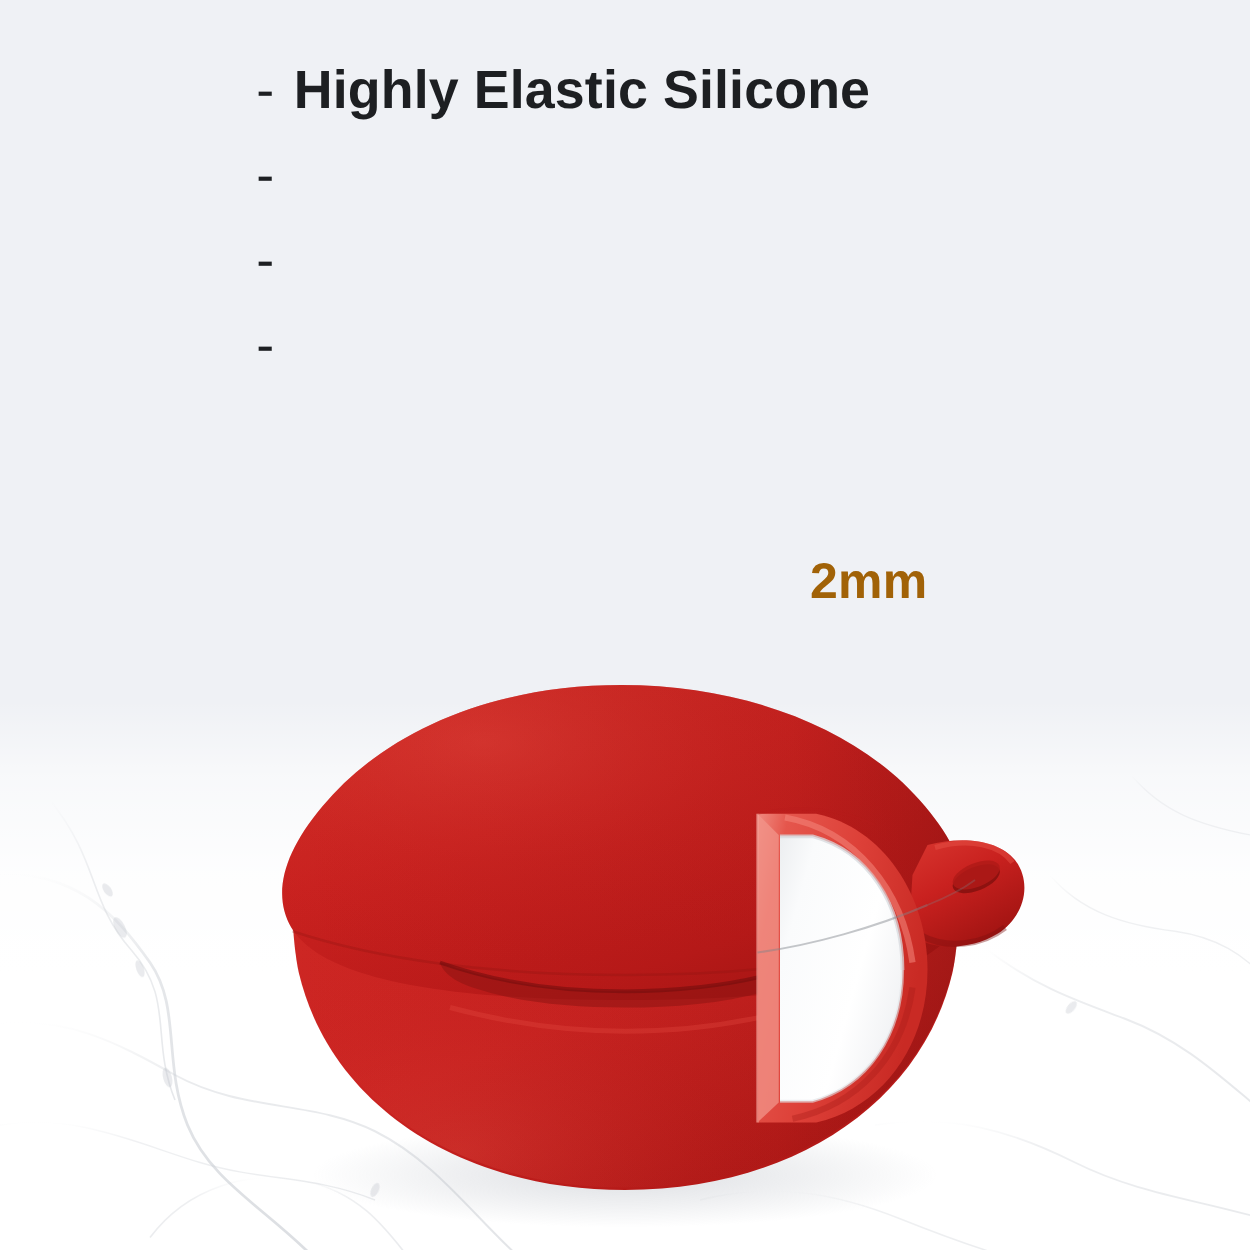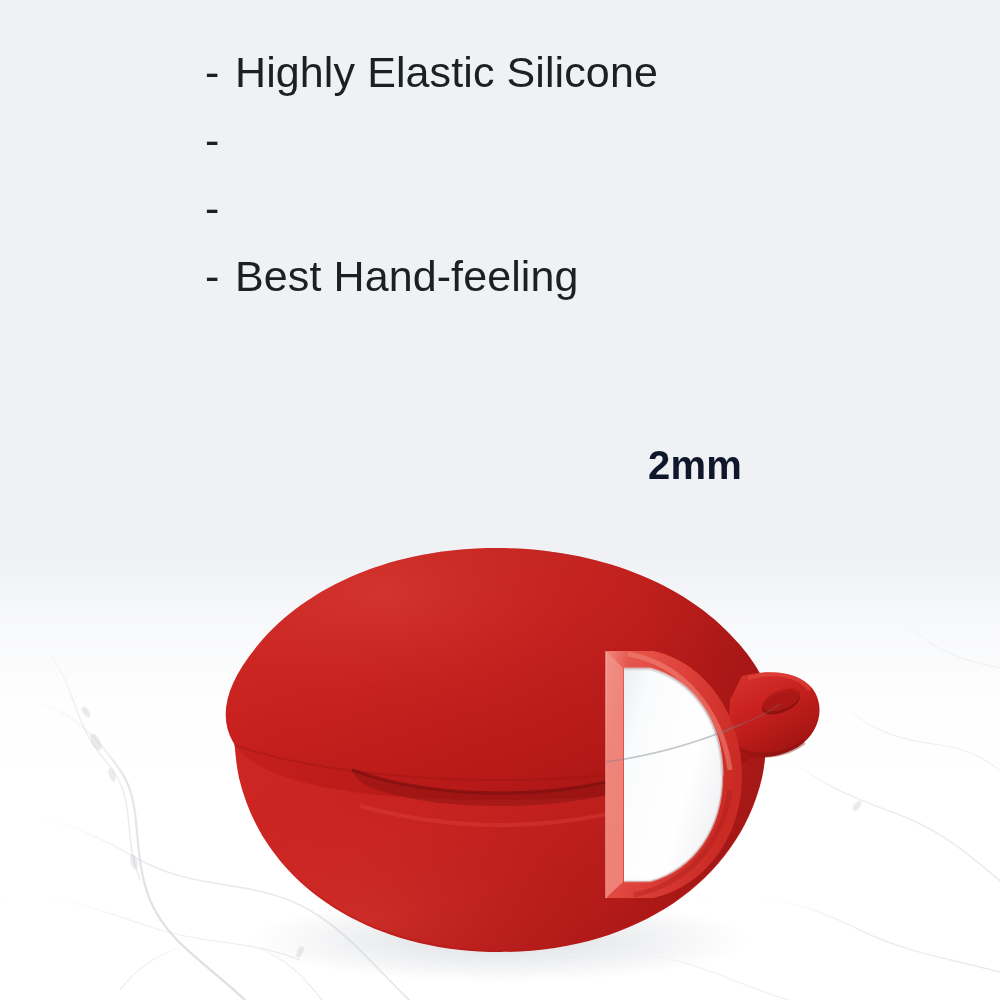--- a/index.html
+++ b/index.html
@@ -58,30 +58,30 @@
     line-height: 68px;
     color: #1d1f22;
     letter-spacing: 0.1px;
     white-space: nowrap;
   }
   .feature-dash {
     width: 30px;
     flex: 0 0 30px;
     color: #1d1f22;
   }
-  .feature-text { color: #1d1f22; }
+  .feature-text { color: #1d1f22; font-weight: bold; }
 
   
   .callout {
     position: absolute;
     left: 545px;
     top: 434px;
     width: 300px;
     text-align: center;
-    color: #0f172a;
+    color: #a16207;
     font-weight: bold;
     font-size: 40px;
     line-height: 62px;
     letter-spacing: 0.2px;
   }
 
   
   .product {
     position: absolute;
     left: 0; top: 0;
@@ -138,21 +138,20 @@
       <span class="feature-text">Highly Elastic Silicone</span>
     </div>
     <div class="feature-line">
       <span class="feature-dash">-</span>
     </div>
     <div class="feature-line">
       <span class="feature-dash">-</span>
     </div>
     <div class="feature-line">
       <span class="feature-dash">-</span>
-      <span class="feature-text">Best Hand-feeling</span>
     </div>
   </div>
 
   <div class="callout">
     <div>2mm</div>
   </div>
 
   <svg class="product" width="1000" height="1000" viewBox="0 0 1000 1000">
     <defs>
 

